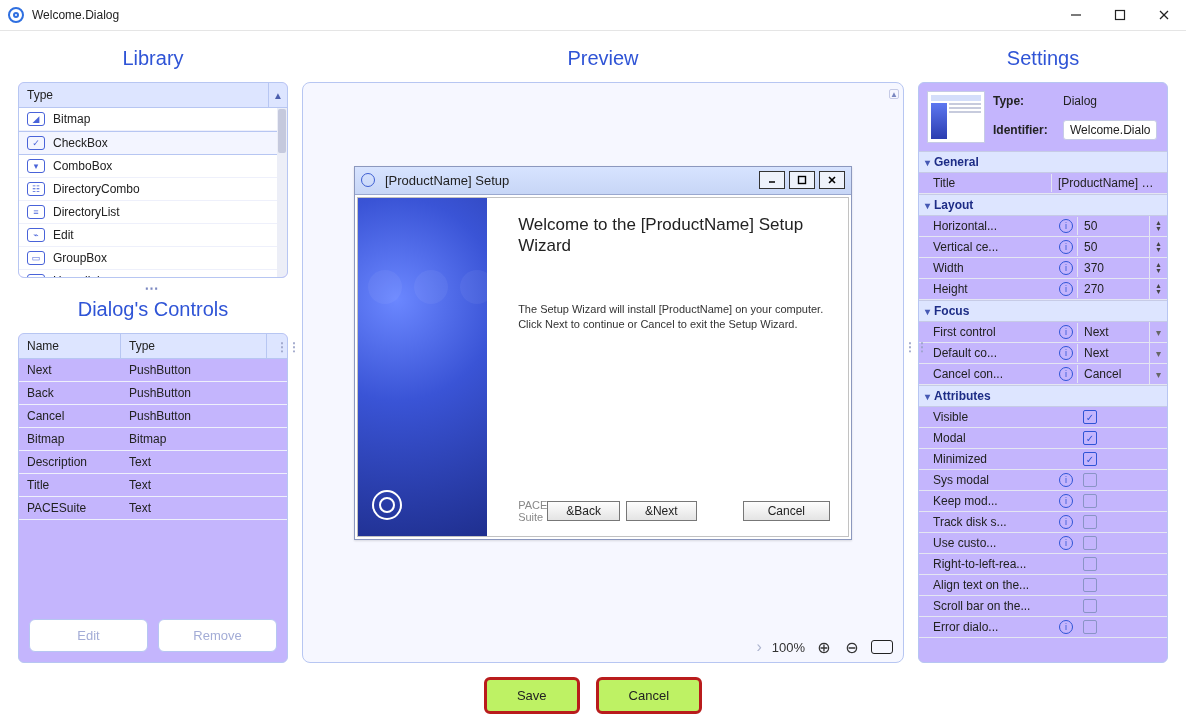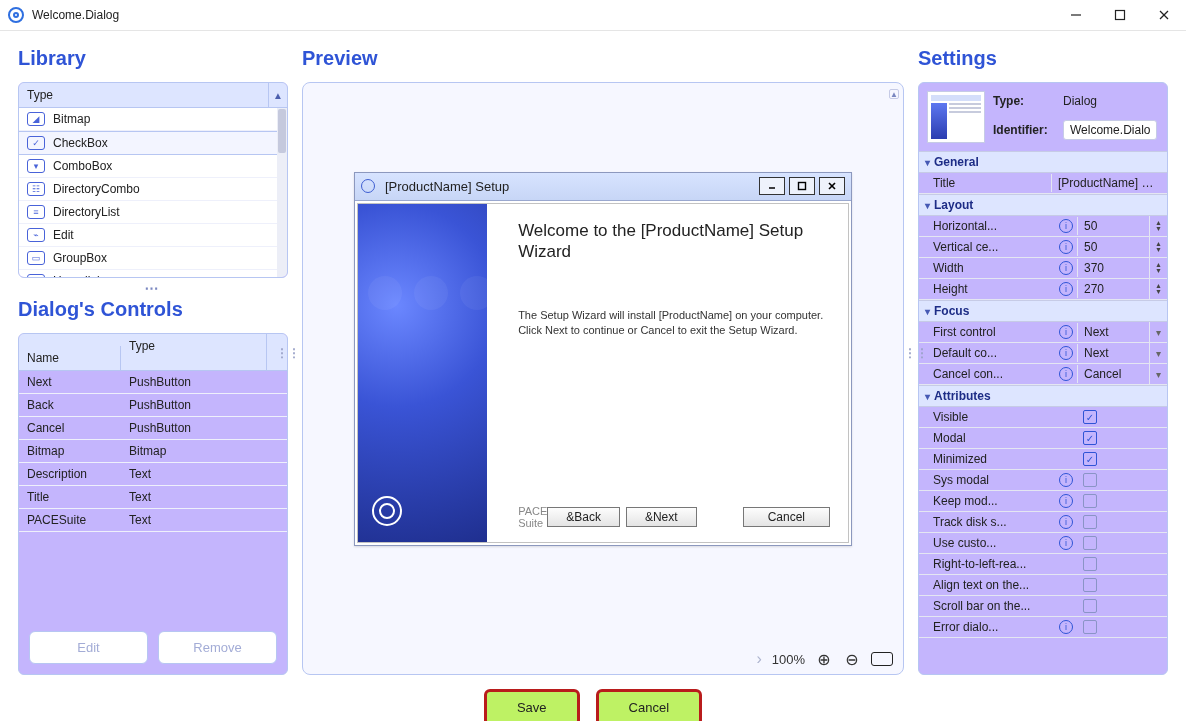--- a/index.html
+++ b/index.html
@@ -43,22 +43,23 @@
   .main {
     flex: 1;
     display: grid;
     grid-template-columns: 270px 1fr 250px;
     gap: 14px;
     padding: 16px 18px 0 18px;
     position: relative;
   }
   .col { display: flex; flex-direction: column; }
   .sec-title {
-    font-size: 20px; color:#2f54d6; font-weight:700;
+    font-size: 20px; color:#2f54d6; font-weight:400;
     margin-bottom: 12px;
+    text-align: center;
   }
 
   
   .panel {
     border: 1px solid #b7c6f2;
     border-radius: 6px;
     background:#c4b5fd;
     display:flex; flex-direction:column;
     overflow:hidden;
   }
@@ -99,21 +100,21 @@
   }
   .gutter-thumb{ background:#c5c9dd; border-radius:2px; width:8px; margin:1px; height:44px;}
 
   .lib-wrap{ display:flex; }
   .lib-body{ flex:1; }
 
   .dots-mid{ text-align:center; color:#7a87c0; letter-spacing:3px; font-size:14px; font-weight:bold; padding:2px 0;}
 
   
   .ctab-header{ display:flex; background:#dde5ff; border-bottom:1px solid #b7c6f2;}
-  .ctab-header .c1{ flex:0 0 102px; padding:5px 8px; border-right:1px solid #b7c6f2;margin-top:12px;}
+  .ctab-header .c1{ flex:0 0 102px; padding:5px 8px; border-right:1px solid #b7c6f2;}
   .ctab-header .c2{ flex:1; padding:5px 8px; border-right:1px solid #b7c6f2;}
   .ctab-header .c3{ flex:0 0 20px;}
   .ctab-row{ display:flex; border-bottom:1px solid #eef0fb;}
   .ctab-row .c1{ flex:0 0 102px; padding:4px 8px;}
   .ctab-row .c2{ flex:1; padding:4px 8px;}
   .ctab-body{ height:250px; overflow:auto;}
 
   .btn-row{ display:flex; gap:10px; padding:10px; }
   .softbtn{
     flex:1; border:1px solid #b7c6f2; border-radius:6px; background:#fff;

